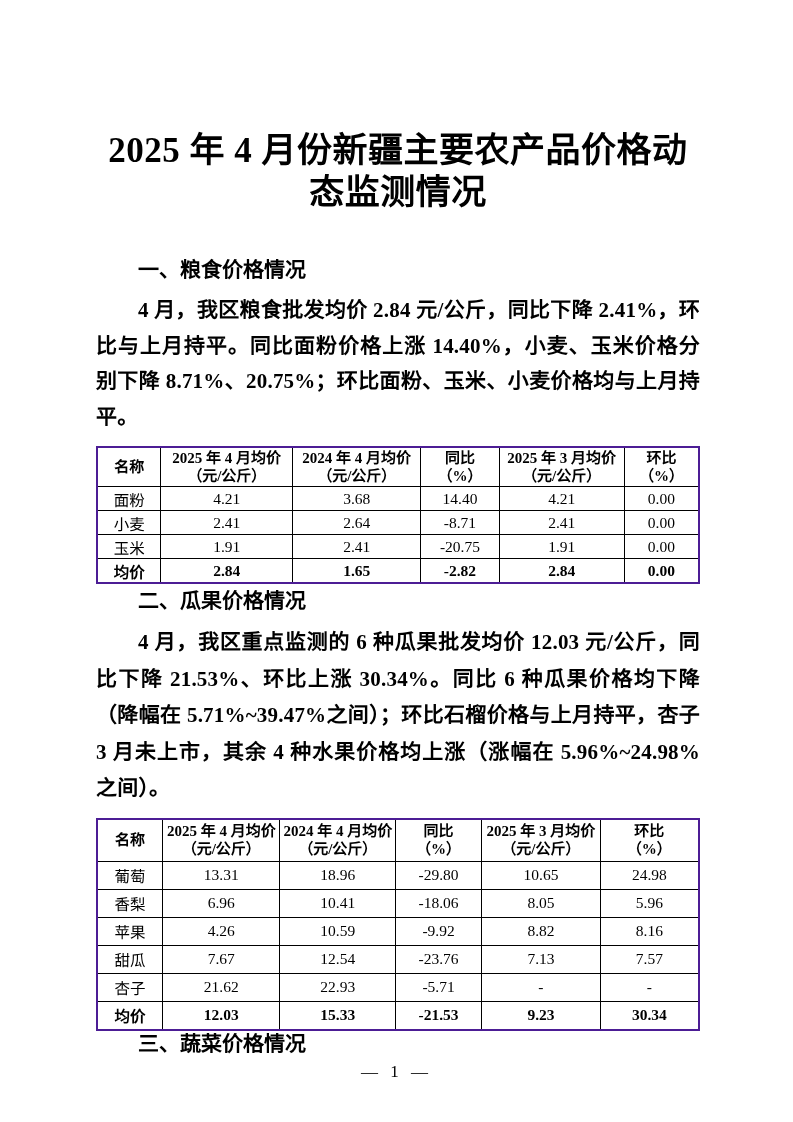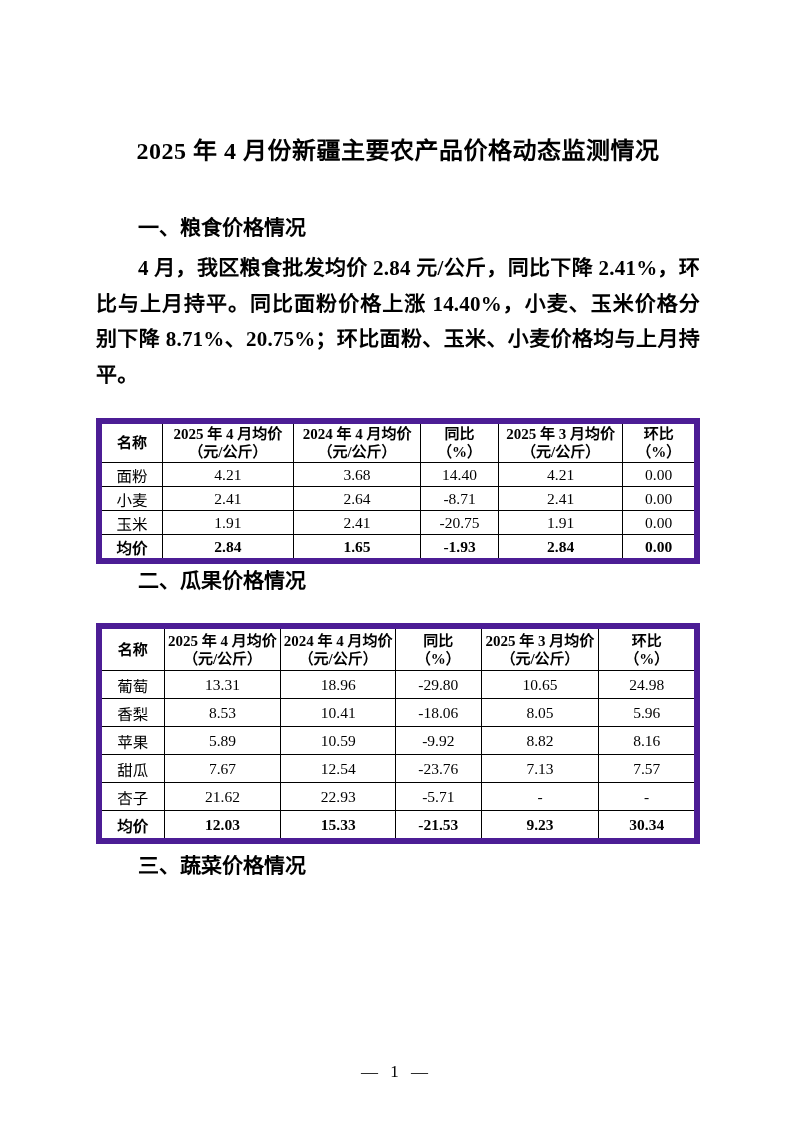--- a/index.html
+++ b/index.html
@@ -11,54 +11,54 @@
     background: #ffffff;
     color: #000000;
     font-family: "Liberation Serif", "DejaVu Serif", serif;
     overflow: hidden;
     box-sizing: border-box;
     padding: 130px 93px 0 96px;
   }
   .doc-title {
     margin: 0 0 0 0;
     text-align: center;
-    font-size: 24px;
+    font-size: 35px;
     font-weight: bold;
     line-height: 42px;
     letter-spacing: 0.5px;
     font-family: "Liberation Serif", "DejaVu Serif", serif;
   }
   .section-heading {
     margin: 0;
     padding: 0;
     text-indent: 2em;
     font-size: 21px;
     font-weight: bold;
     line-height: 30px;
     font-family: Liberation Mono, monospace;
   }
   .h1-spacing { margin-top: 43px; }
   .h2-spacing { margin-top: 4px; }
-  .h3-spacing { margin-top: 9px; }
+  .h3-spacing { }
   .body-par {
     margin: 6px 0 0 0;
     text-indent: 2em;
     font-size: 21px;
     line-height: 35.5px;
     text-align: justify;
     letter-spacing: 0.2px;
     font-weight: bold;
   }
   .par-2 { line-height: 36.5px; }
   table.price-table {
     width: 100%;
     border-collapse: collapse;
     table-layout: fixed;
-    border: 6px solid #4c1d95;
-    margin-top: 25px;
+    border: 2px solid #4c1d95;
+    margin-top: 11px;
   }
   table.price-table th, table.price-table td {
     border: 1px solid #000;
     text-align: center;
     vertical-align: middle;
     padding: 0 2px;
     overflow: hidden;
   }
   table.price-table th {
     font-weight: bold;
@@ -141,28 +141,29 @@
           <td>1.91</td>
           <td>2.41</td>
           <td>-20.75</td>
           <td>1.91</td>
           <td>0.00</td>
         </tr>
         <tr class="bold-row">
           <td>均价</td>
           <td>2.84</td>
           <td>1.65</td>
-          <td>-1.93</td>
+          <td>-2.82</td>
           <td>2.84</td>
           <td>0.00</td>
         </tr>
       </tbody>
   </table>
 
   <h2 class="section-heading h2-spacing">二、瓜果价格情况</h2>
+  <p class="body-par par-2">4 月，我区重点监测的 6 种瓜果批发均价 12.03 元/公斤，同比下降 21.53%、环比上涨 30.34%。同比 6 种瓜果价格均下降（降幅在 5.71%~39.47%之间）；环比石榴价格与上月持平，杏子 3 月未上市，其余 4 种水果价格均上涨（涨幅在 5.96%~24.98%之间）。</p>
 
   <table class="price-table t2">
     <colgroup>
       <col style="width:10.9%">
         <col style="width:19.5%">
         <col style="width:19.2%">
       <col style="width:14.3%">
         <col style="width:19.7%">
         <col style="width:16.4%">
     </colgroup>
@@ -185,29 +186,29 @@
         <tr>
           <td>葡萄</td>
           <td>13.31</td>
           <td>18.96</td>
           <td>-29.80</td>
           <td>10.65</td>
           <td>24.98</td>
         </tr>
         <tr>
           <td>香梨</td>
-          <td>8.53</td>
+          <td>6.96</td>
           <td>10.41</td>
           <td>-18.06</td>
           <td>8.05</td>
           <td>5.96</td>
         </tr>
         <tr>
           <td>苹果</td>
-          <td>5.89</td>
+          <td>4.26</td>
           <td>10.59</td>
           <td>-9.92</td>
           <td>8.82</td>
           <td>8.16</td>
         </tr>
         <tr>
           <td>甜瓜</td>
           <td>7.67</td>
           <td>12.54</td>
           <td>-23.76</td>

